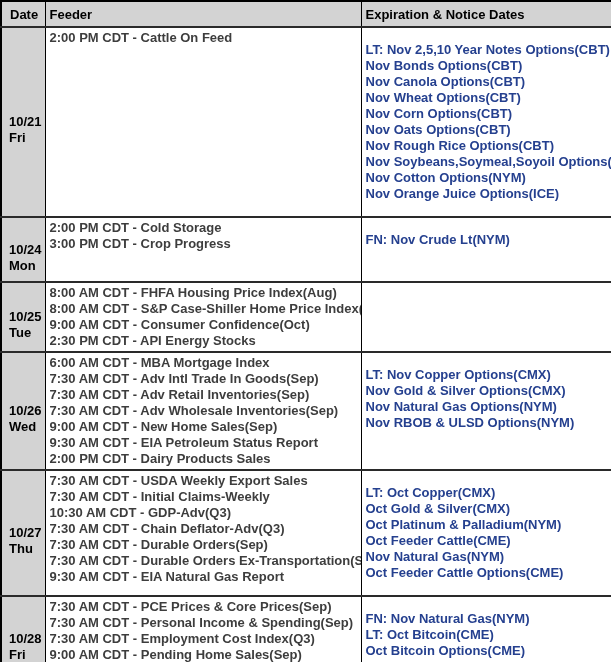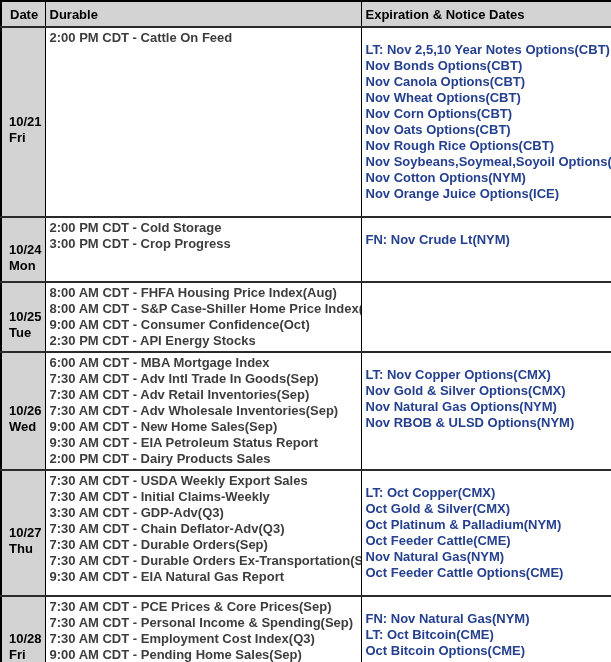--- a/index.html
+++ b/index.html
@@ -88,21 +88,21 @@
 <div class="calendar-wrap">
   <table class="calendar">
     <colgroup>
       <col class="col-date">
       <col class="col-reports">
       <col class="col-exp">
     </colgroup>
     <thead>
       <tr>
         <th class="h-date">Date</th>
-        <th>Durable</th>
+        <th>Feeder</th>
         <th>Expiration &amp; Notice Dates</th>
       </tr>
     </thead>
     <tbody>
         <tr>
           <td class="c-date">
             <div class="line">10/21</div>
             <div class="line">Fri</div>
           </td>
           <td class="c-reports">
@@ -169,21 +169,21 @@
           </td>
         </tr>
         <tr>
           <td class="c-date">
             <div class="line">10/27</div>
             <div class="line">Thu</div>
           </td>
           <td class="c-reports">
             <div class="line">7:30 AM CDT - USDA Weekly Export Sales</div>
             <div class="line">7:30 AM CDT - Initial Claims-Weekly</div>
-            <div class="line">3:30 AM CDT - GDP-Adv(Q3)</div>
+            <div class="line">10:30 AM CDT - GDP-Adv(Q3)</div>
             <div class="line">7:30 AM CDT - Chain Deflator-Adv(Q3)</div>
             <div class="line">7:30 AM CDT - Durable Orders(Sep)</div>
             <div class="line">7:30 AM CDT - Durable Orders Ex-Transportation(Sep)</div>
             <div class="line">9:30 AM CDT - EIA Natural Gas Report</div>
           </td>
           <td class="c-exp">
             <div class="line">LT: Oct Copper(CMX)</div>
             <div class="line">Oct Gold &amp; Silver(CMX)</div>
             <div class="line">Oct Platinum &amp; Palladium(NYM)</div>
             <div class="line">Oct Feeder Cattle(CME)</div>

